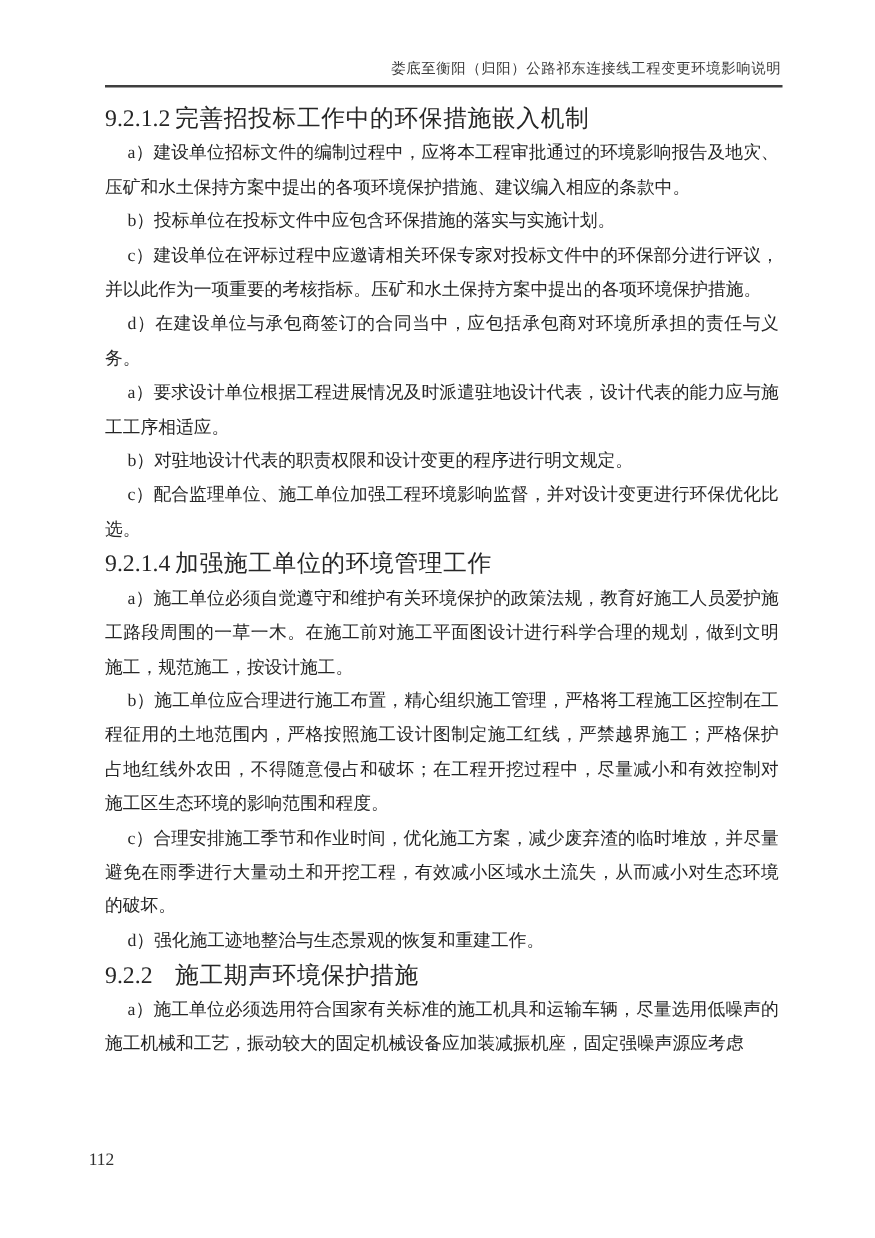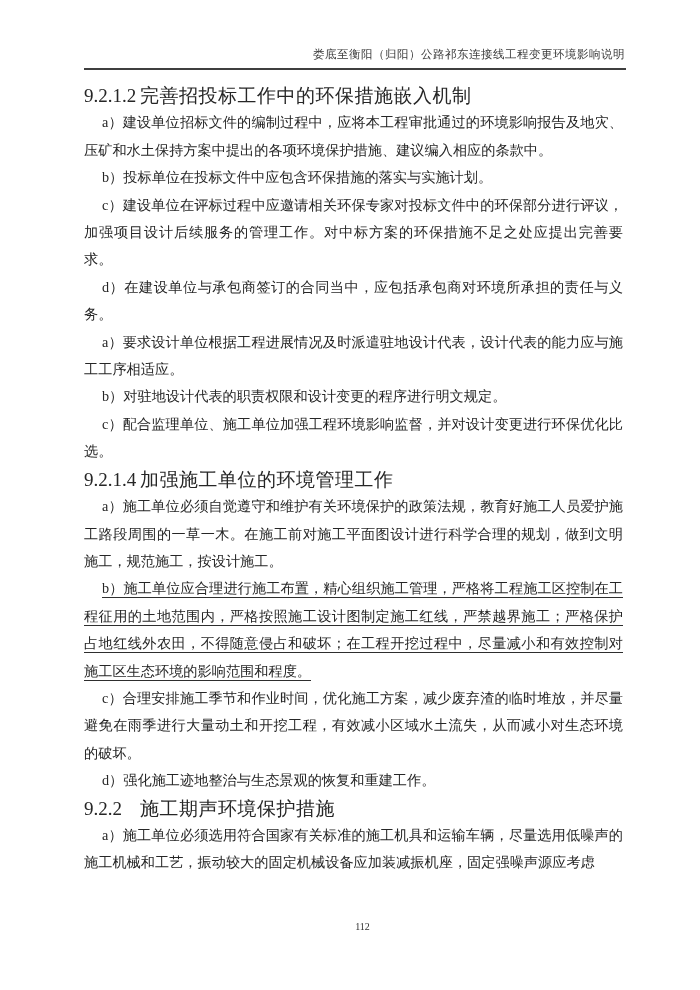--- a/index.html
+++ b/index.html
@@ -43,62 +43,61 @@
     font-size: 14.2px;
     line-height: 27.4px;
     text-align: justify;
     text-justify: inter-ideograph;
   }
   .para {
     margin: 0;
     text-indent: 18px;
   }
   .para.underlined {
-    text-decoration: underline;
     text-underline-offset: 4px;
     text-decoration-thickness: 1px;
     text-decoration-color: #2e2e2e;
   }
   .sec-heading {
     margin: 0;
     font-family: "DejaVu Sans", sans-serif;
     font-size: 19px;
     letter-spacing: 0.5px;
     white-space: nowrap;
   }
   .sec-num {
     display: inline-block;
     min-width: 56px;
     font-family: "Liberation Serif", serif;
     letter-spacing: 0;
   }
   .page-footer {
     position: absolute;
     top: 921px;
-    left: 92px;
+    left: 71px;
     width: 541px;
-    text-align: center;
-    font-size: 10px;
+    text-align: left;
+    font-size: 14px;
     color: #303030;
   }
 </style>
 </head>
 <body>
 
 <div class="page">
 
   <div class="page-header">娄底至衡阳（归阳）公路祁东连接线工程变更环境影响说明</div>
 
   <div class="header-rule"></div>
 
   <div class="doc-body">
       <div class="sec-heading"><span class="sec-num">9.2.1.2</span><span>完善招投标工作中的环保措施嵌入机制</span></div>
       <p class="para">a）建设单位招标文件的编制过程中，应将本工程审批通过的环境影响报告及地灾、压矿和水土保持方案中提出的各项环境保护措施、建议编入相应的条款中。</p>
       <p class="para">b）投标单位在投标文件中应包含环保措施的落实与实施计划。</p>
-      <p class="para">c）建设单位在评标过程中应邀请相关环保专家对投标文件中的环保部分进行评议，加强项目设计后续服务的管理工作。对中标方案的环保措施不足之处应提出完善要求。</p>
+      <p class="para">c）建设单位在评标过程中应邀请相关环保专家对投标文件中的环保部分进行评议，并以此作为一项重要的考核指标。压矿和水土保持方案中提出的各项环境保护措施。</p>
       <p class="para">d）在建设单位与承包商签订的合同当中，应包括承包商对环境所承担的责任与义务。</p>
       <p class="para">a）要求设计单位根据工程进展情况及时派遣驻地设计代表，设计代表的能力应与施工工序相适应。</p>
       <p class="para">b）对驻地设计代表的职责权限和设计变更的程序进行明文规定。</p>
       <p class="para">c）配合监理单位、施工单位加强工程环境影响监督，并对设计变更进行环保优化比选。</p>
       <div class="sec-heading"><span class="sec-num">9.2.1.4</span><span>加强施工单位的环境管理工作</span></div>
       <p class="para">a）施工单位必须自觉遵守和维护有关环境保护的政策法规，教育好施工人员爱护施工路段周围的一草一木。在施工前对施工平面图设计进行科学合理的规划，做到文明施工，规范施工，按设计施工。</p>
       <p class="para underlined">b）施工单位应合理进行施工布置，精心组织施工管理，严格将工程施工区控制在工程征用的土地范围内，严格按照施工设计图制定施工红线，严禁越界施工；严格保护占地红线外农田，不得随意侵占和破坏；在工程开挖过程中，尽量减小和有效控制对施工区生态环境的影响范围和程度。</p>
       <p class="para">c）合理安排施工季节和作业时间，优化施工方案，减少废弃渣的临时堆放，并尽量避免在雨季进行大量动土和开挖工程，有效减小区域水土流失，从而减小对生态环境的破坏。</p>
       <p class="para">d）强化施工迹地整治与生态景观的恢复和重建工作。</p>
       <div class="sec-heading"><span class="sec-num">9.2.2</span><span>施工期声环境保护措施</span></div>

